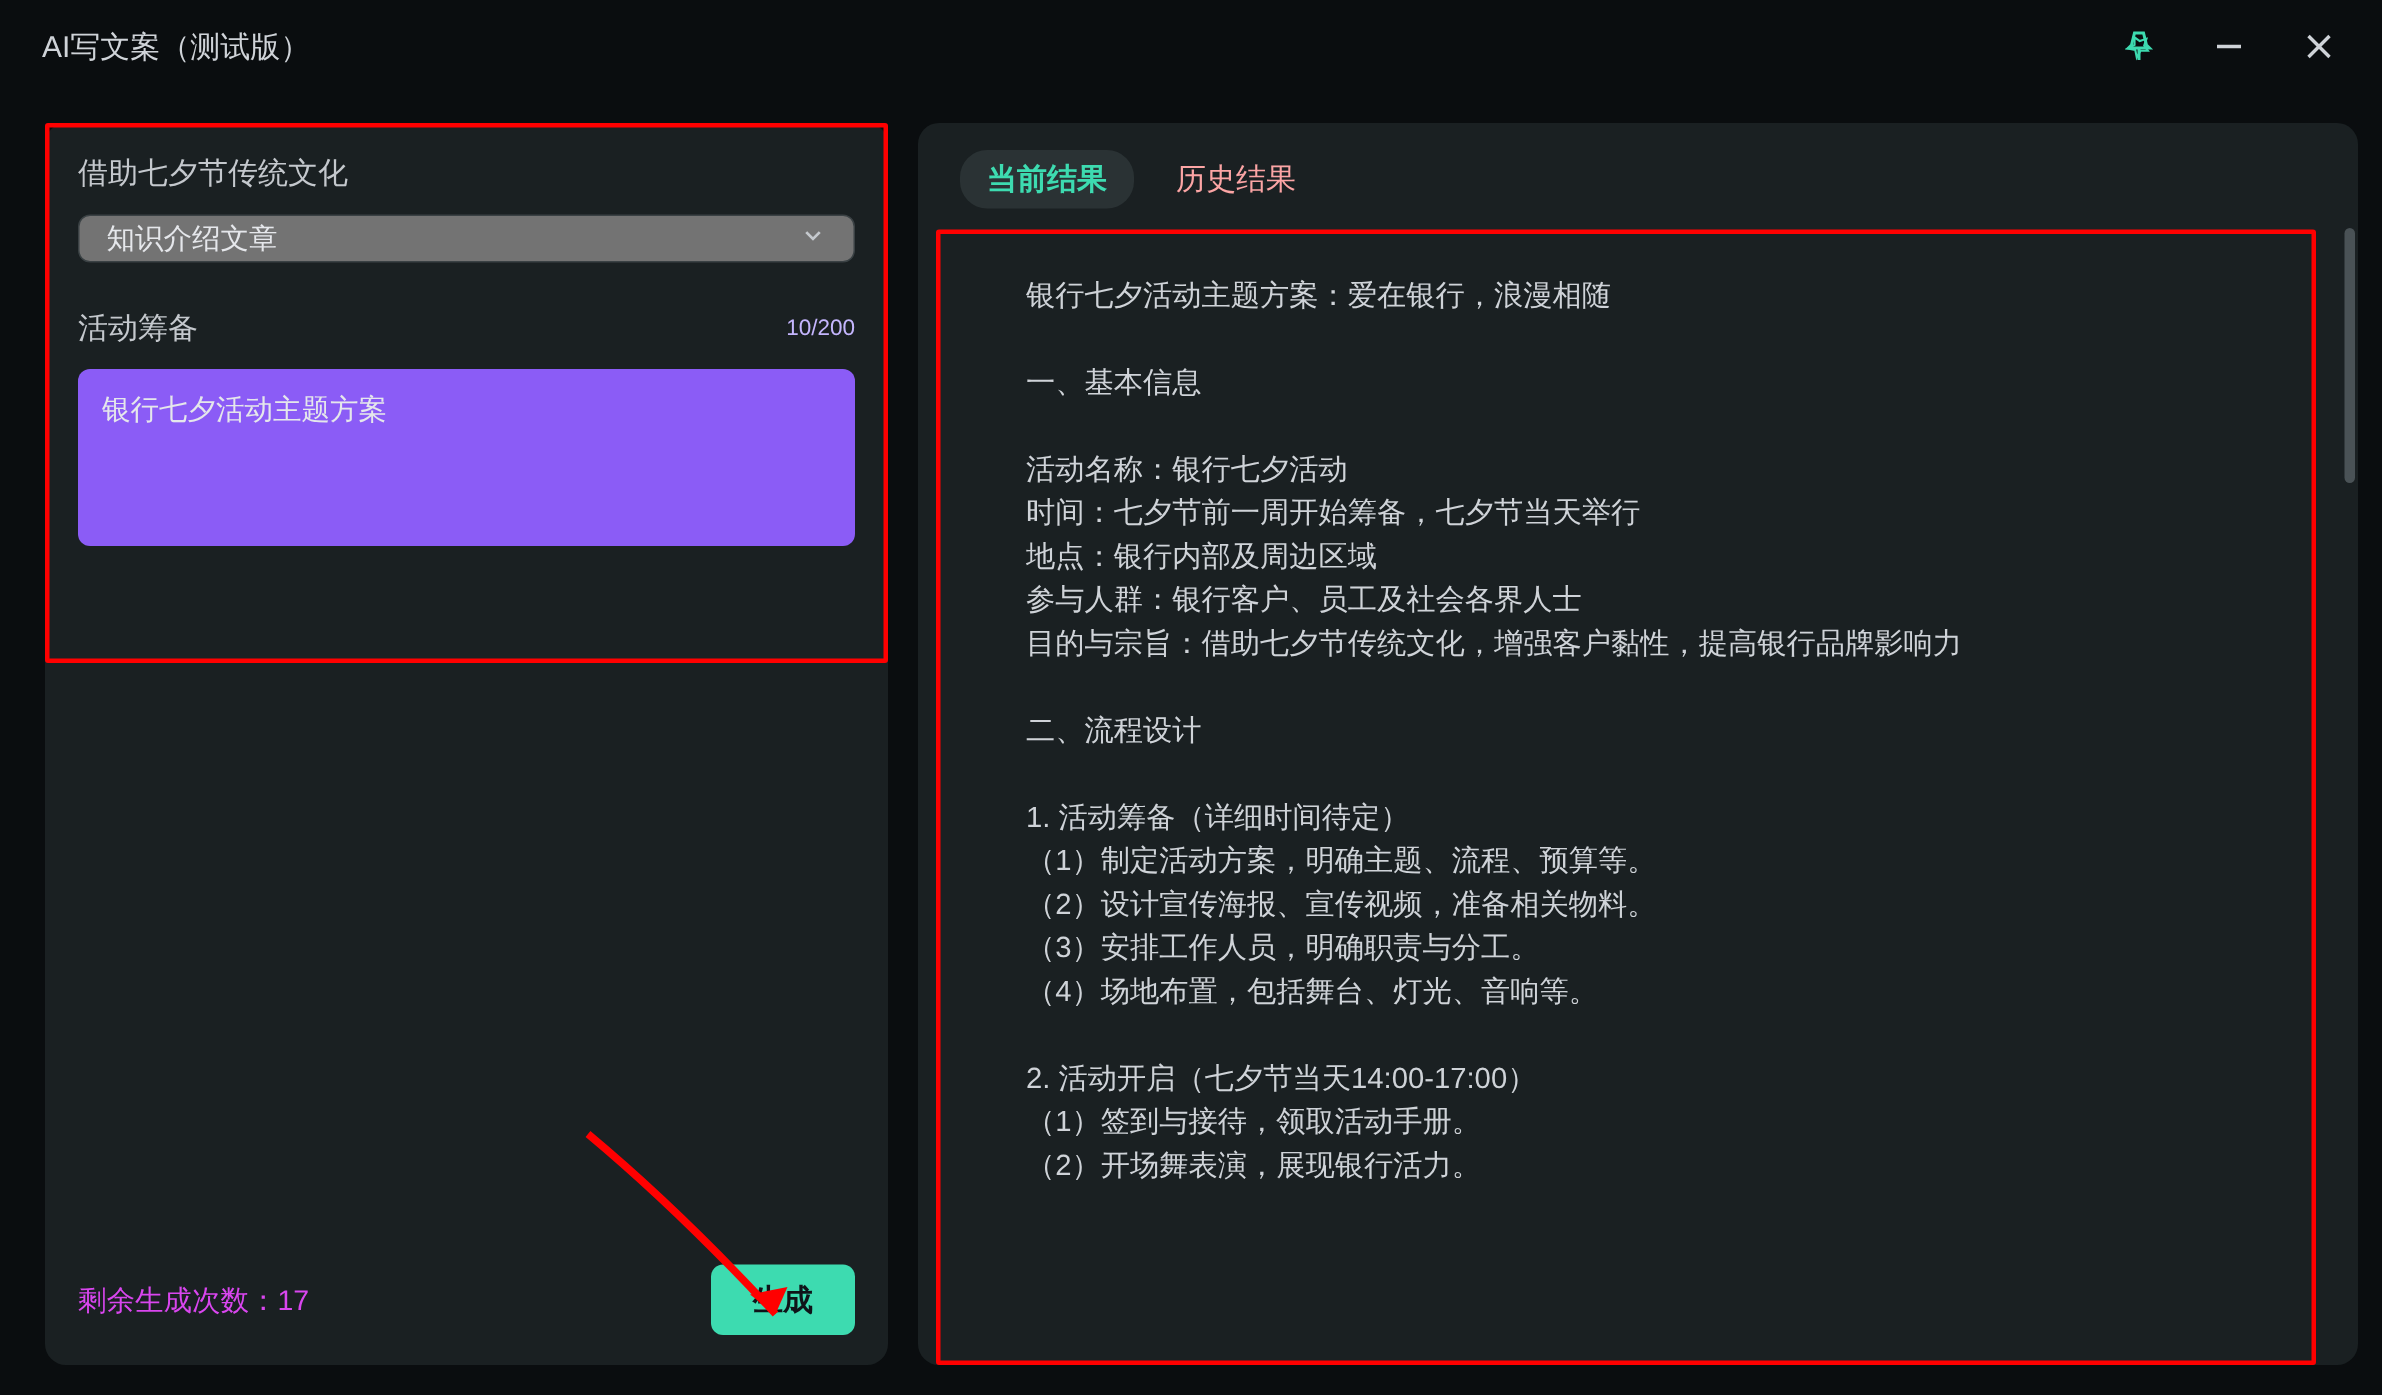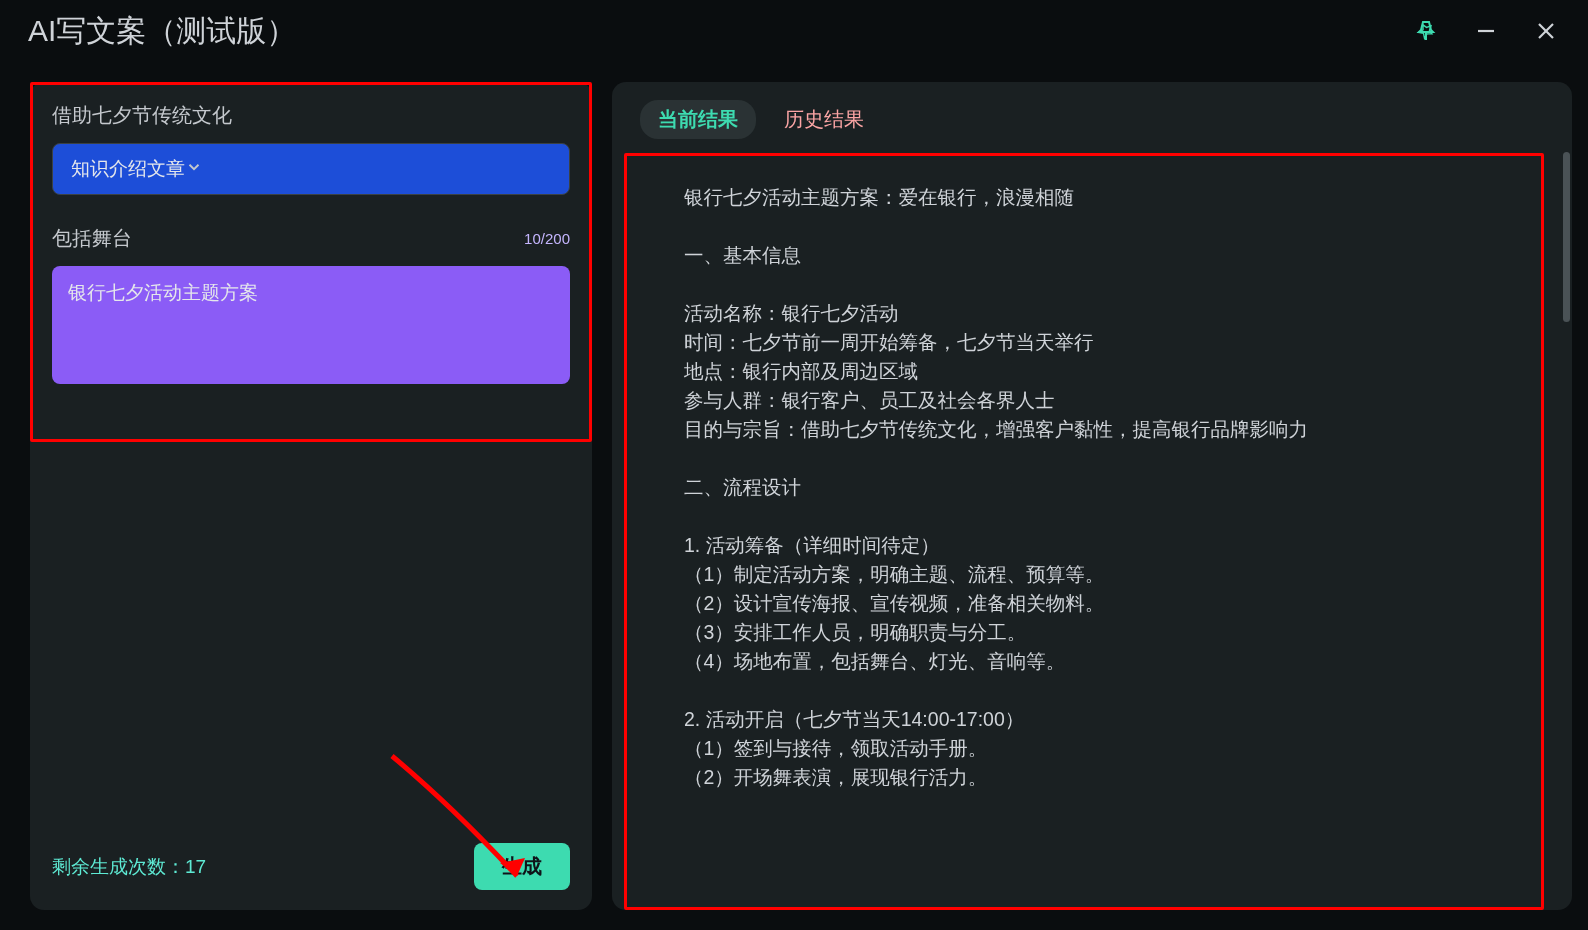--- a/index.html
+++ b/index.html
@@ -13,21 +13,21 @@
       position: relative;
     }
     .titlebar {
       display: flex;
       align-items: center;
       justify-content: space-between;
       padding: 14px 28px 10px 28px;
       height: 58px;
     }
     .titlebar-title {
-      font-size: 30px;
+      font-size: 20px;
       color: #cfd3d8;
       font-weight: 400;
     }
     .titlebar-actions {
       display: flex;
       align-items: center;
       gap: 32px;
     }
     .titlebar-btn {
       width: 28px;
@@ -63,26 +63,27 @@
       border: 3px solid #ff0000;
       border-radius: 2px;
       pointer-events: none;
     }
     .form-label {
       font-size: 20px;
       color: #c4c8cd;
       margin-bottom: 14px;
     }
     .dropdown {
-      background: #1d4ed8;
+      background: #737373;
       border: 1px solid #3a4144;
       border-radius: 8px;
-      height: 52px;
-      display: flex;
-      align-items: center;
+      height: 32px;
+      display: flex;
+      align-items: center;
+      justify-content: space-between;
       padding: 0 18px;
       cursor: pointer;
       margin-bottom: 30px;
     }
     .dropdown-text { font-size: 19px; color: #e5e7eb; }
     .dropdown-chevron { color: #c4c8cd; }
     .label-row {
       display: flex;
       justify-content: space-between;
       align-items: center;
@@ -101,21 +102,21 @@
       outline: none;
       font-family: inherit;
     }
     .left-footer {
       margin-top: auto;
       display: flex;
       align-items: center;
       justify-content: space-between;
       position: relative;
     }
-    .remaining { font-size: 19px; color: #5eead4; }
+    .remaining { font-size: 19px; color: #d946ef; }
     .generate-btn {
       background: #3ddbb0;
       color: #0f1419;
       border: none;
       border-radius: 8px;
       padding: 10px 28px;
       font-size: 20px;
       font-weight: 600;
       cursor: pointer;
     }
@@ -221,21 +222,21 @@
     <div class="dropdown">
       <span class="dropdown-text">知识介绍文章</span>
       <span class="dropdown-chevron">
         <svg width="18" height="18" viewBox="0 0 24 24" fill="none" stroke="currentColor" stroke-width="2.5">
             <polyline points="6 9 12 15 18 9"></polyline>
           </svg>
       </span>
     </div>
 
     <div class="label-row">
-      <span style="font-size:20px;color:#c4c8cd;">包括舞台</span>
+      <span style="font-size:20px;color:#c4c8cd;">活动筹备</span>
       <span class="counter">10/200</span>
     </div>
     <textarea class="textarea" style="">银行七夕活动主题方案</textarea>
 
     <div class="left-footer">
       <svg class="arrow-svg" viewBox="0 0 180 150">
         <path d="M 20 10 Q 80 60 145 130" stroke="#ff0000" stroke-width="5" fill="none"></path>
         <polygon points="145,130 128,117 153,112" fill="#ff0000"></polygon>
       </svg>
       <div class="remaining">

